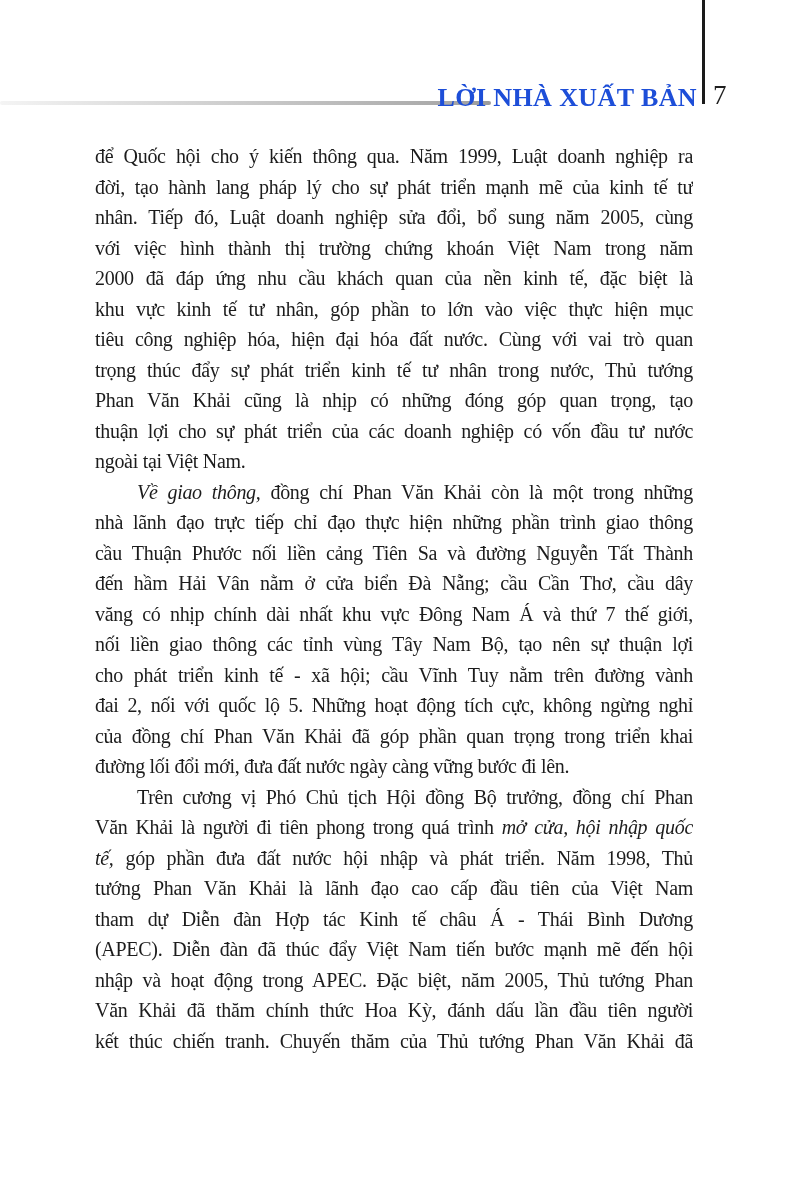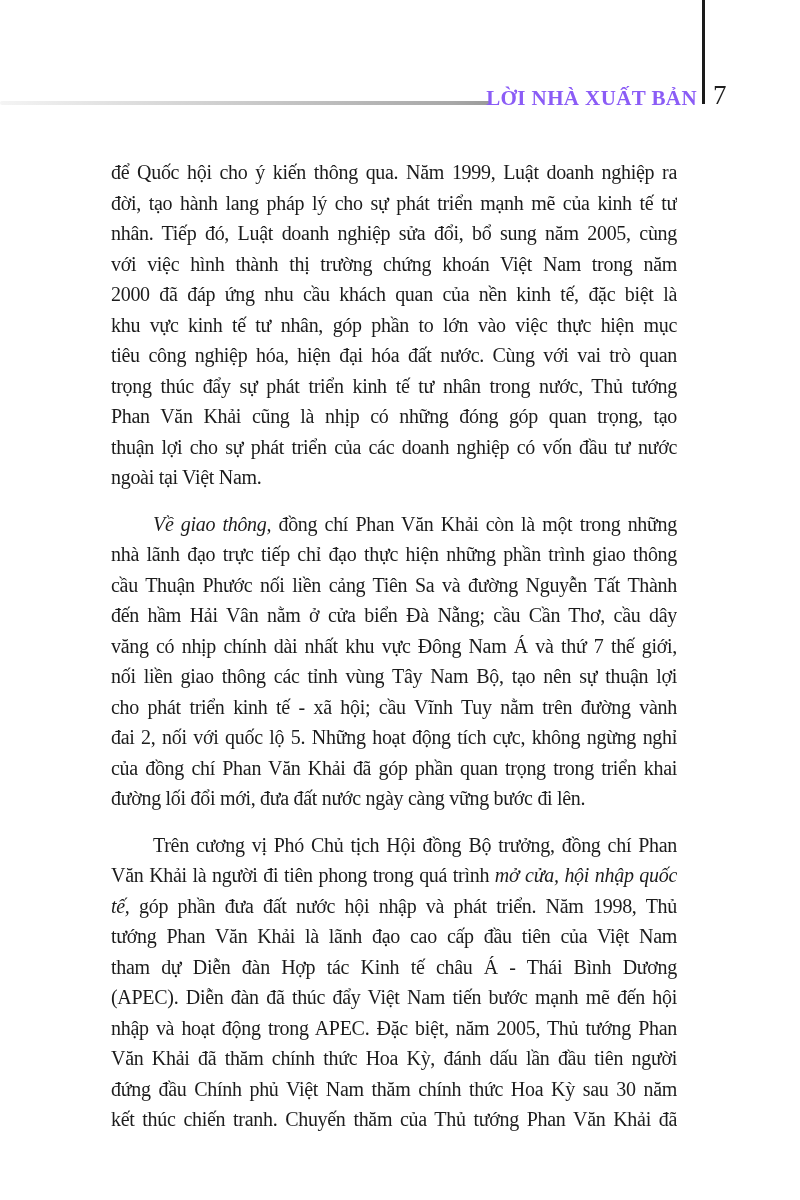--- a/index.html
+++ b/index.html
@@ -23,26 +23,26 @@
     top: 101px;
     width: 491px;
     height: 4px;
     background: linear-gradient(to right, #f4f4f4, #cfcfcf 45%, #a8a8a8 92%, #9a9a9a);
     border-radius: 2px;
   }
   .header-title {
     position: absolute;
     top: 86px;
     right: 103px;
-    font-size: 21px;
+    font-size: 26px;
     font-weight: bold;
     letter-spacing: 0.4px;
     line-height: 24px;
     white-space: nowrap;
-    color: #8b5cf6;
+    color: #1d4ed8;
   }
   .header-divider {
     position: absolute;
     left: 702px;
     top: 0;
     width: 3px;
     height: 104px;
     background: #1a1a1a;
   }
   .page-number {
@@ -53,21 +53,21 @@
     line-height: 30px;
     color: #1f1f1f;
   }
   
   .body-text {
     position: absolute;
     left: 95px;
     top: 141px;
     width: 598px;
   }
-  .para { margin: 16px; padding: 0; }
+  .para { margin: 0; padding: 0; }
   .line {
     height: 30.5px;
     line-height: 30.5px;
     font-size: 20px;
     letter-spacing: -0.3px;
     text-align: justify;
     overflow: hidden;
     white-space: normal;
   }
   .line.j { text-align-last: justify; }
@@ -110,17 +110,16 @@
       </div>
       <div class="para">
         <div class="line j ind"><span>Trên cương vị Phó Chủ tịch Hội đồng Bộ trưởng, đồng chí Phan</span></div>
         <div class="line j"><span>Văn Khải là người đi tiên phong trong quá trình </span><span class="it">mở cửa, hội nhập quốc</span></div>
         <div class="line j"><span class="it">tế,</span><span> góp phần đưa đất nước hội nhập và phát triển. Năm 1998, Thủ</span></div>
         <div class="line j"><span>tướng Phan Văn Khải là lãnh đạo cao cấp đầu tiên của Việt Nam</span></div>
         <div class="line j"><span>tham dự Diễn đàn Hợp tác Kinh tế châu Á - Thái Bình Dương</span></div>
         <div class="line j"><span>(APEC). Diễn đàn đã thúc đẩy Việt Nam tiến bước mạnh mẽ đến hội</span></div>
         <div class="line j"><span>nhập và hoạt động trong APEC. Đặc biệt, năm 2005, Thủ tướng Phan</span></div>
         <div class="line j"><span>Văn Khải đã thăm chính thức Hoa Kỳ, đánh dấu lần đầu tiên người</span></div>
-        <div class="line j"><span>đứng đầu Chính phủ Việt Nam thăm chính thức Hoa Kỳ sau 30 năm</span></div>
         <div class="line j"><span>kết thúc chiến tranh. Chuyến thăm của Thủ tướng Phan Văn Khải đã</span></div>
       </div>
     </div>
 </div>
 
 </body></html>

